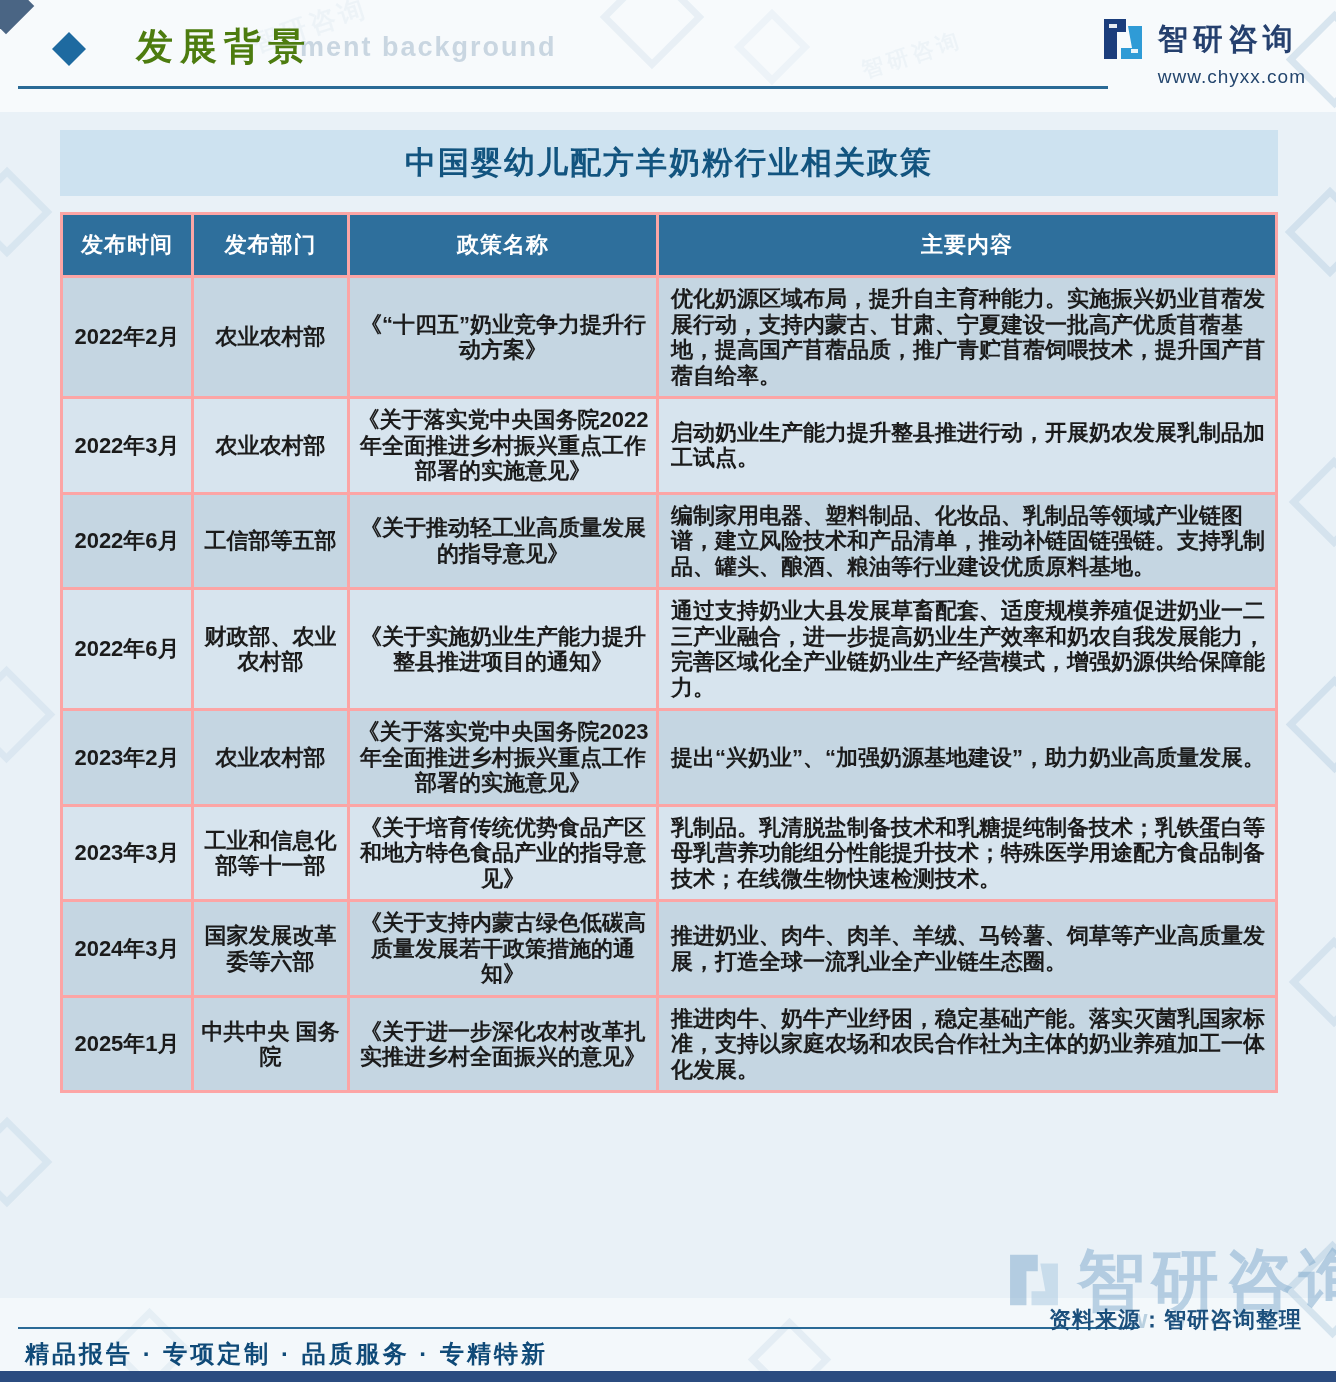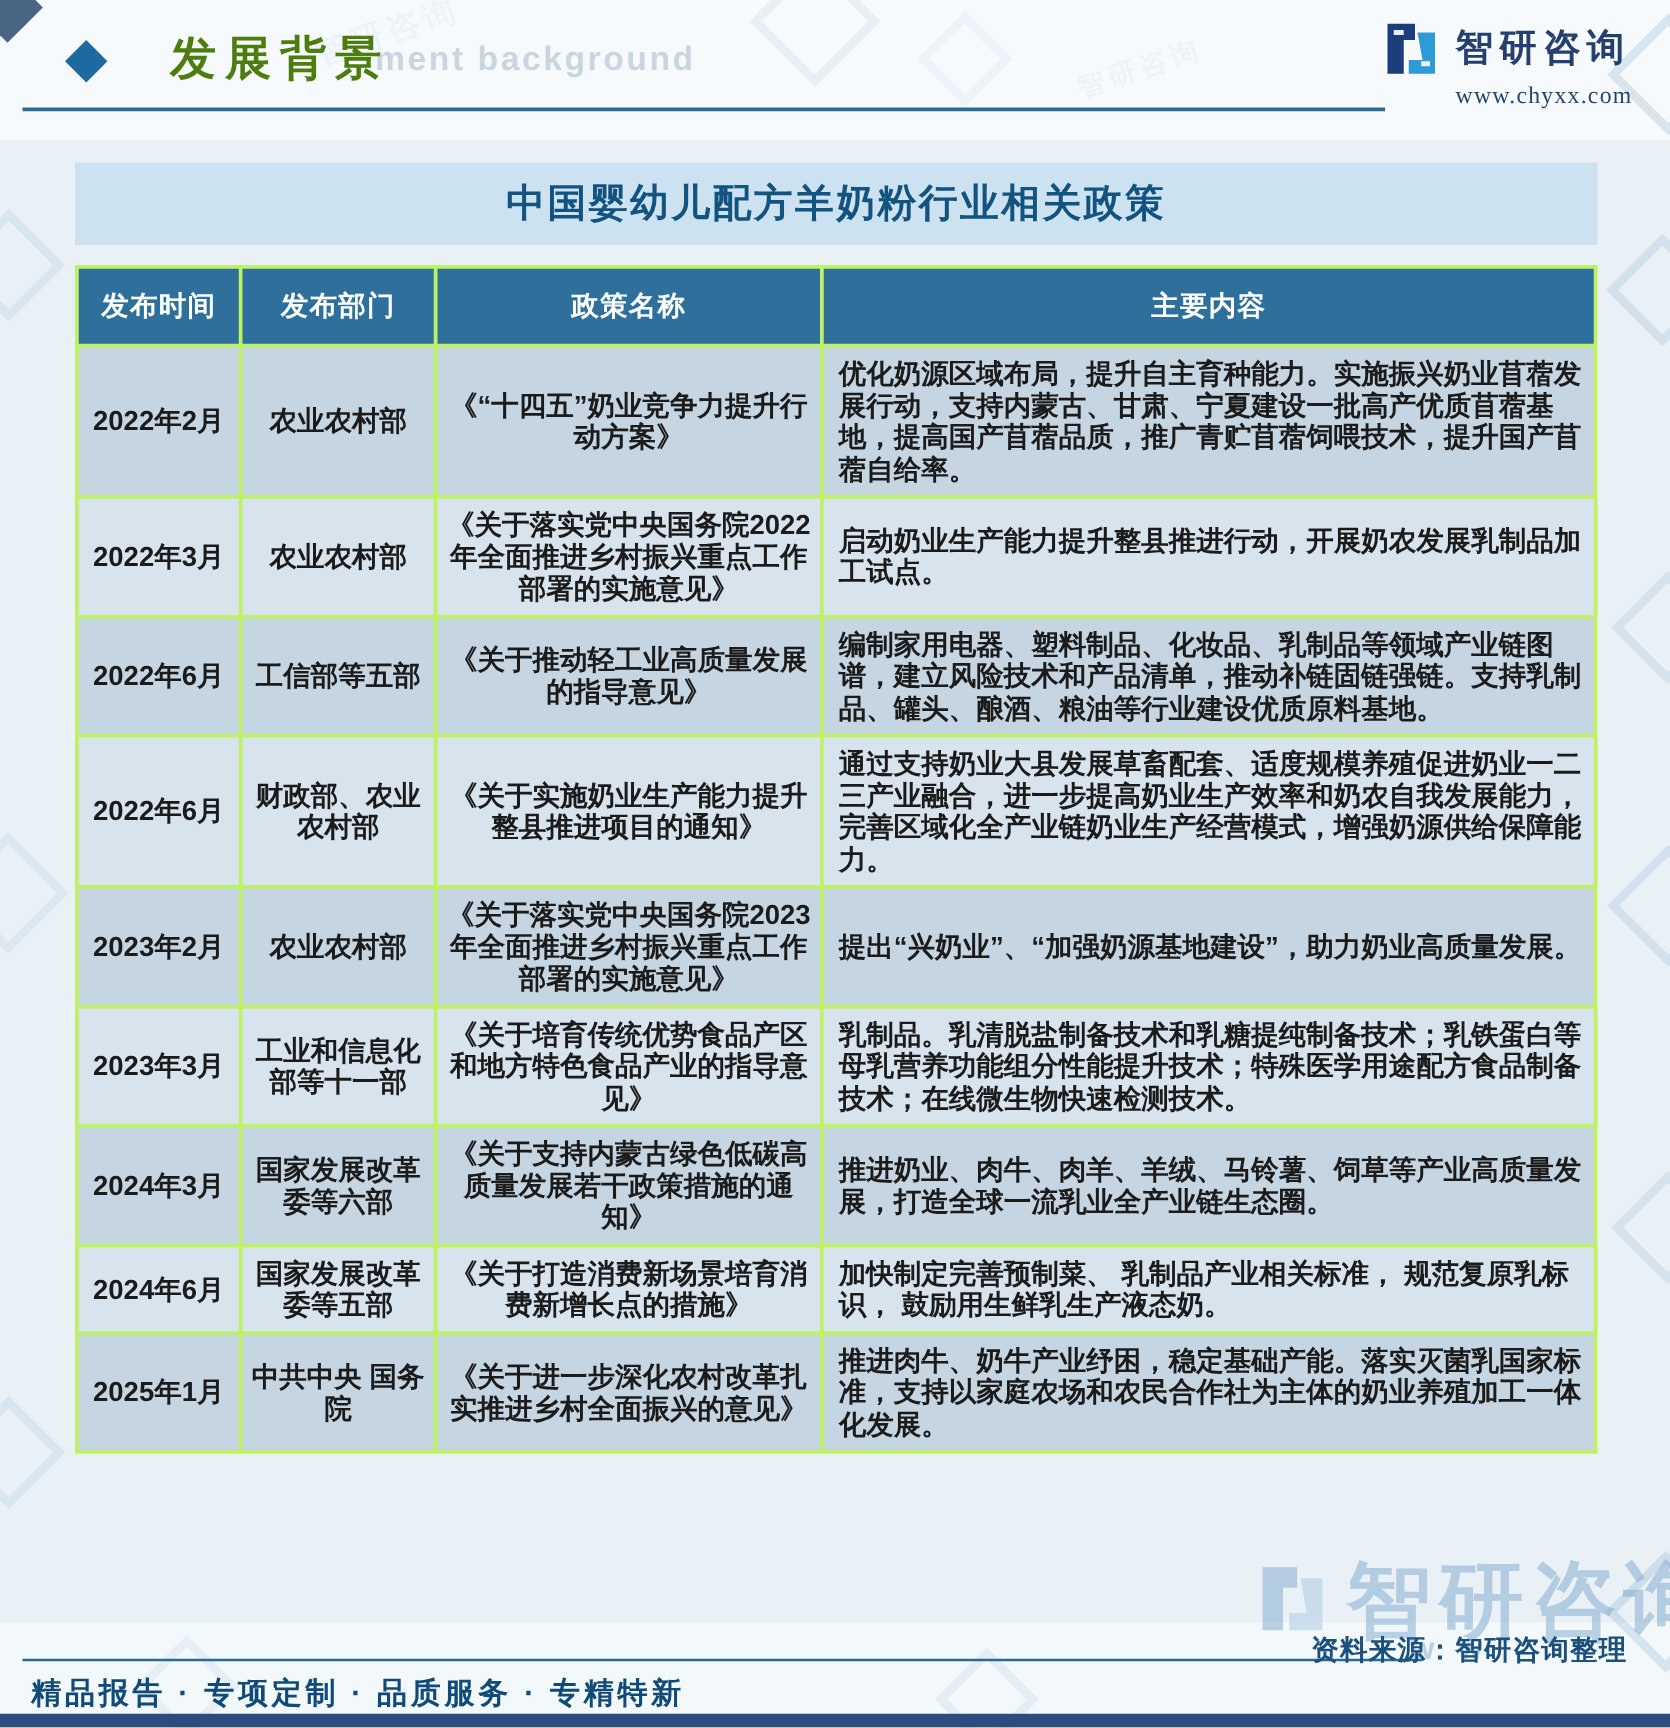--- a/index.html
+++ b/index.html
@@ -19,32 +19,32 @@
   .wm-txt{position:absolute;color:#9dbdd6;opacity:.10;font-weight:bold;transform:rotate(-18deg);letter-spacing:4px;}
 
   
   .diamond{position:absolute;left:57px;top:37px;width:24px;height:24px;background:#1e6aa0;transform:rotate(45deg);}
   .wm-en{position:absolute;left:300px;top:32px;font-size:27px;font-weight:bold;color:#c9d6e1;letter-spacing:2px;}
   .page-title{position:absolute;left:136px;top:22px;margin:0;font-size:37px;font-weight:bold;color:#4d7c0f;letter-spacing:7px;}
   .header-rule{position:absolute;left:18px;top:86px;width:1090px;height:3px;background:#2a6a96;}
   .logo{position:absolute;right:30px;top:16px;display:flex;align-items:flex-start;}
   .logo-icon{display:inline-block;margin-right:12px;}
   .logo-name{font-size:30px;color:#25406e;font-weight:600;letter-spacing:5px;line-height:46px;}
-  .logo-url{font-size:19px;color:#24466e;font-family:Liberation Serif, serif;letter-spacing:1px;margin-top:4px;text-align:left;}
+  .logo-url{font-size:19px;color:#24466e;font-family:Liberation Sans, sans-serif;letter-spacing:1px;margin-top:4px;text-align:left;}
 
   
   .table-title{
     position:absolute;left:60px;top:130px;width:1218px;height:66px;
     background:#cde2f0;color:#12547f;font-size:31px;font-weight:bold;
     text-align:center;line-height:66px;letter-spacing:2px;
   }
   .policy-table{
     position:absolute;left:60px;top:212px;width:1218px;
     border-collapse:separate;border-spacing:3px;table-layout:fixed;
-    background:#bef264;
+    background:#fca5a5;
   }
   .policy-table th{
     background:#2e6f9c;color:#ffffff;font-size:22px;font-weight:bold;
     padding:15px 4px;text-align:center;letter-spacing:1px;
   }
   .policy-table td{
     font-size:22px;font-weight:bold;color:#1b1b1b;line-height:1.16;
     padding:8px 6px;vertical-align:middle;text-align:center;
   }
   .policy-table td.cell-content{text-align:left;padding-left:12px;padding-right:5px;}
@@ -158,26 +158,20 @@
             <td class="cell-dept">工业和信息化部等十一部</td>
             <td class="cell-policy">《关于培育传统优势食品产区和地方特色食品产业的指导意见》</td>
             <td class="cell-content">乳制品。乳清脱盐制备技术和乳糖提纯制备技术；乳铁蛋白等母乳营养功能组分性能提升技术；特殊医学用途配方食品制备技术；在线微生物快速检测技术。</td>
           </tr>
           <tr class="row-odd">
             <td class="cell-date">2024年3月</td>
             <td class="cell-dept">国家发展改革委等六部</td>
             <td class="cell-policy">《关于支持内蒙古绿色低碳高质量发展若干政策措施的通知》</td>
             <td class="cell-content">推进奶业、肉牛、肉羊、羊绒、马铃薯、饲草等产业高质量发展，打造全球一流乳业全产业链生态圈。</td>
           </tr>
-          <tr class="row-even">
-            <td class="cell-date">2024年6月</td>
-            <td class="cell-dept">国家发展改革委等五部</td>
-            <td class="cell-policy">《关于打造消费新场景培育消费新增长点的措施》</td>
-            <td class="cell-content">加快制定完善预制菜、 乳制品产业相关标准， 规范复原乳标识， 鼓励用生鲜乳生产液态奶。</td>
-          </tr>
           <tr class="row-odd">
             <td class="cell-date">2025年1月</td>
             <td class="cell-dept">中共中央 国务院</td>
             <td class="cell-policy">《关于进一步深化农村改革扎实推进乡村全面振兴的意见》</td>
             <td class="cell-content">推进肉牛、奶牛产业纾困，稳定基础产能。落实灭菌乳国家标准，支持以家庭农场和农民合作社为主体的奶业养殖加工一体化发展。</td>
           </tr>
         </tbody>
     </table>
   </main>
 

